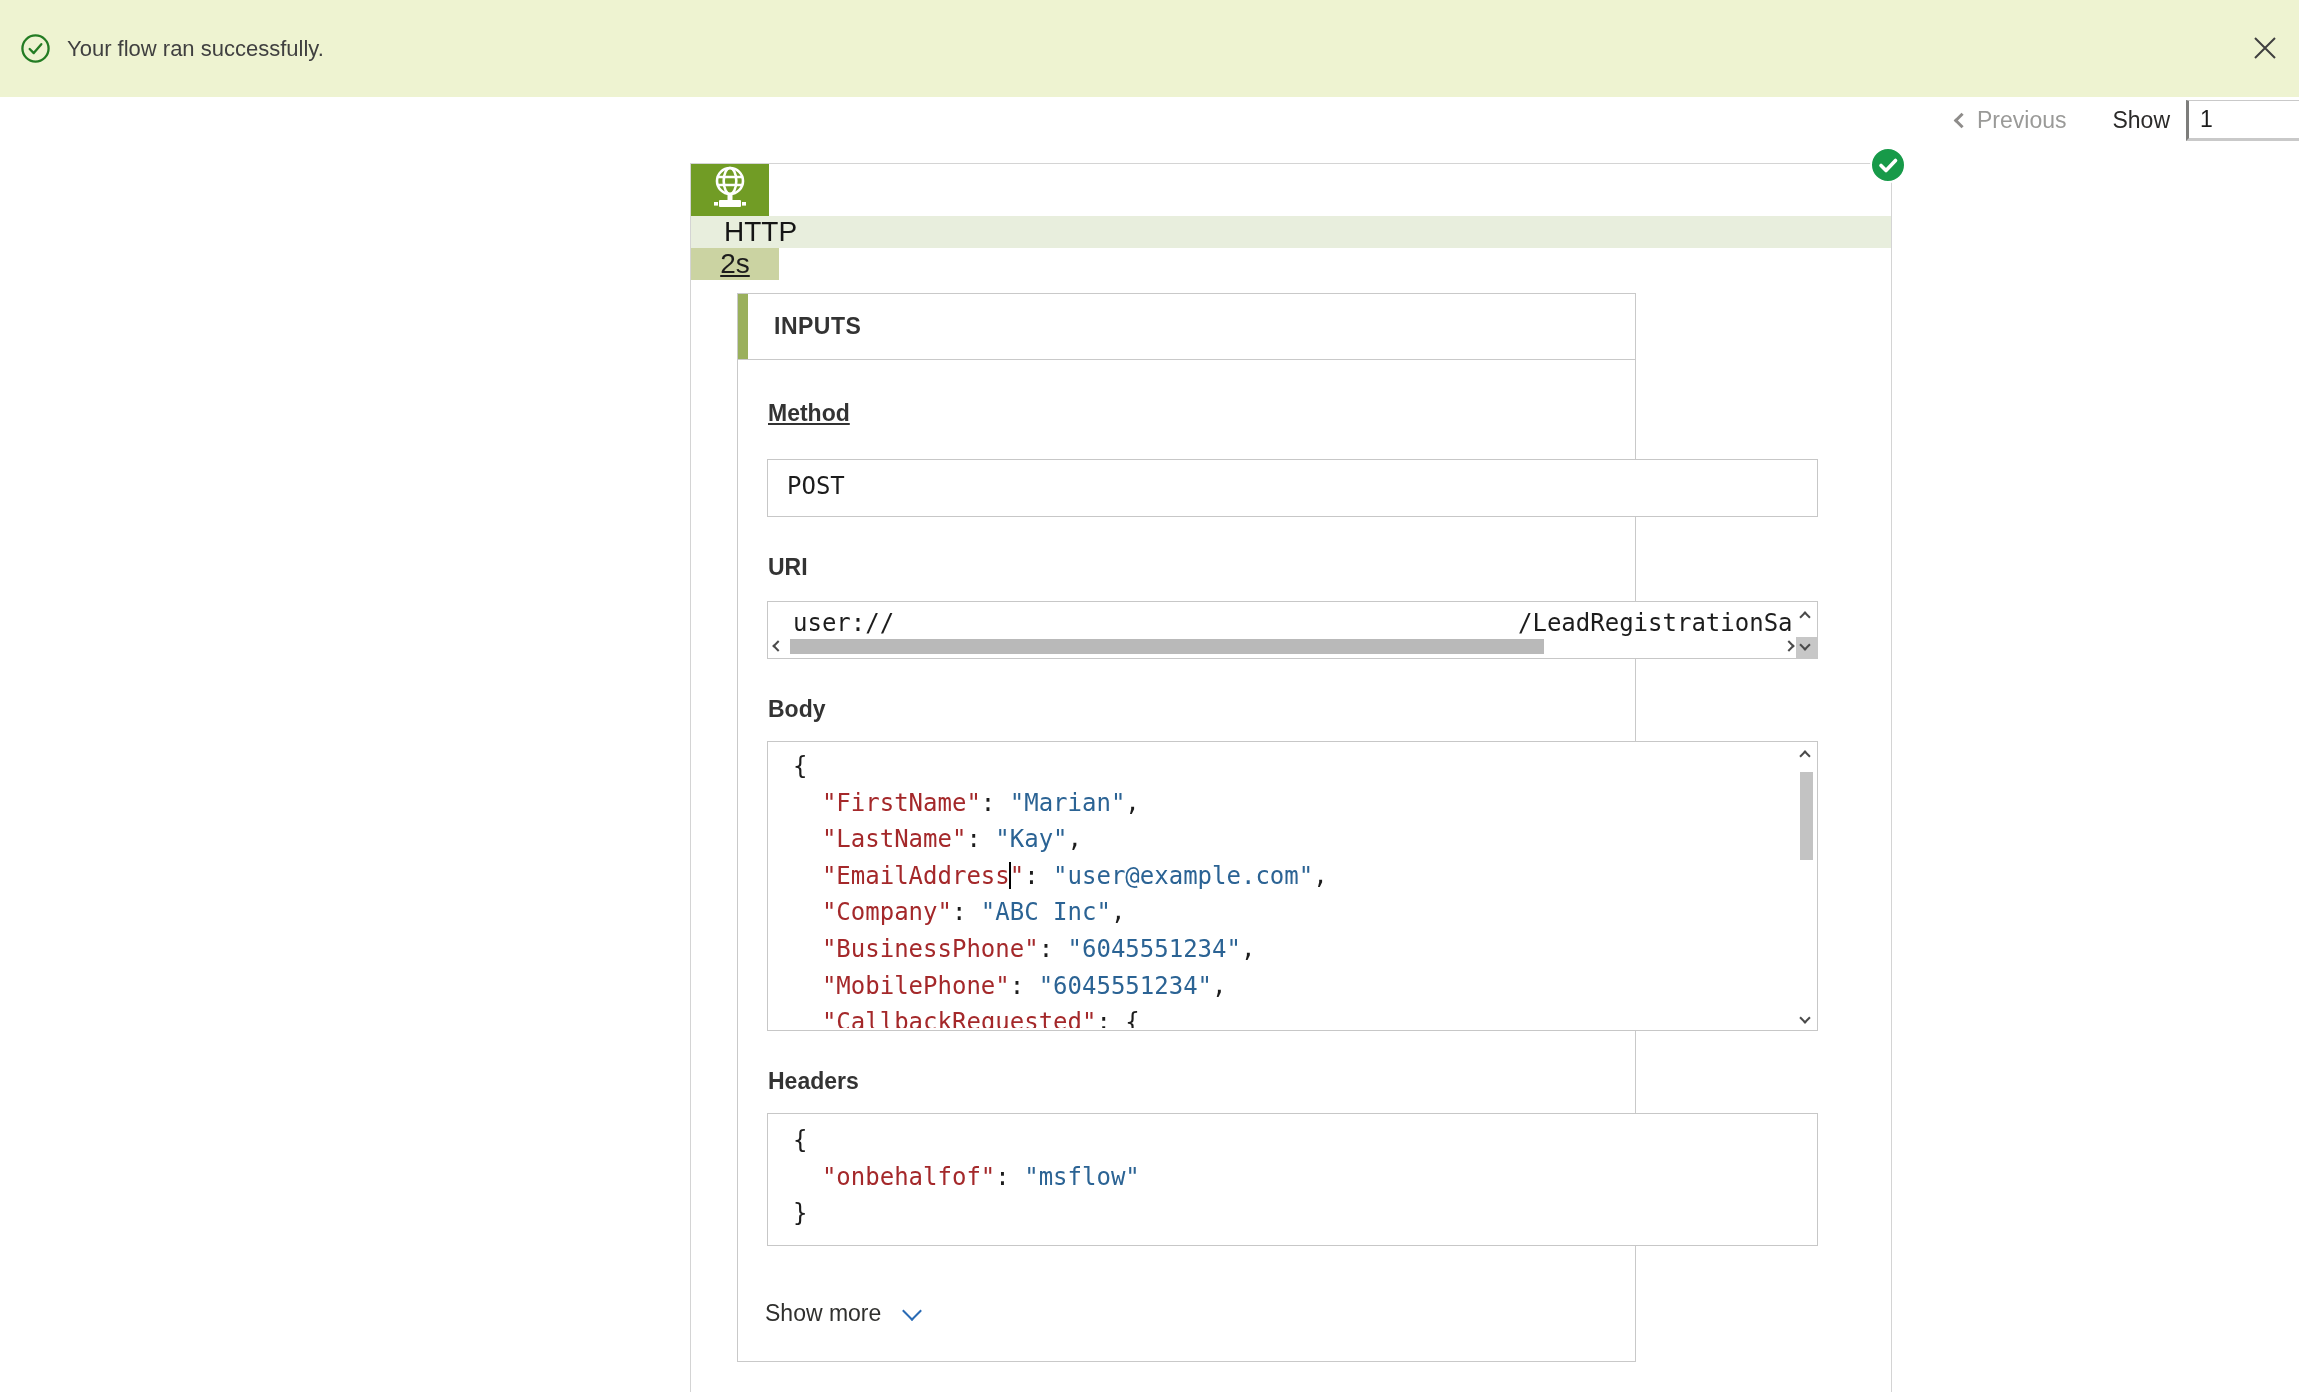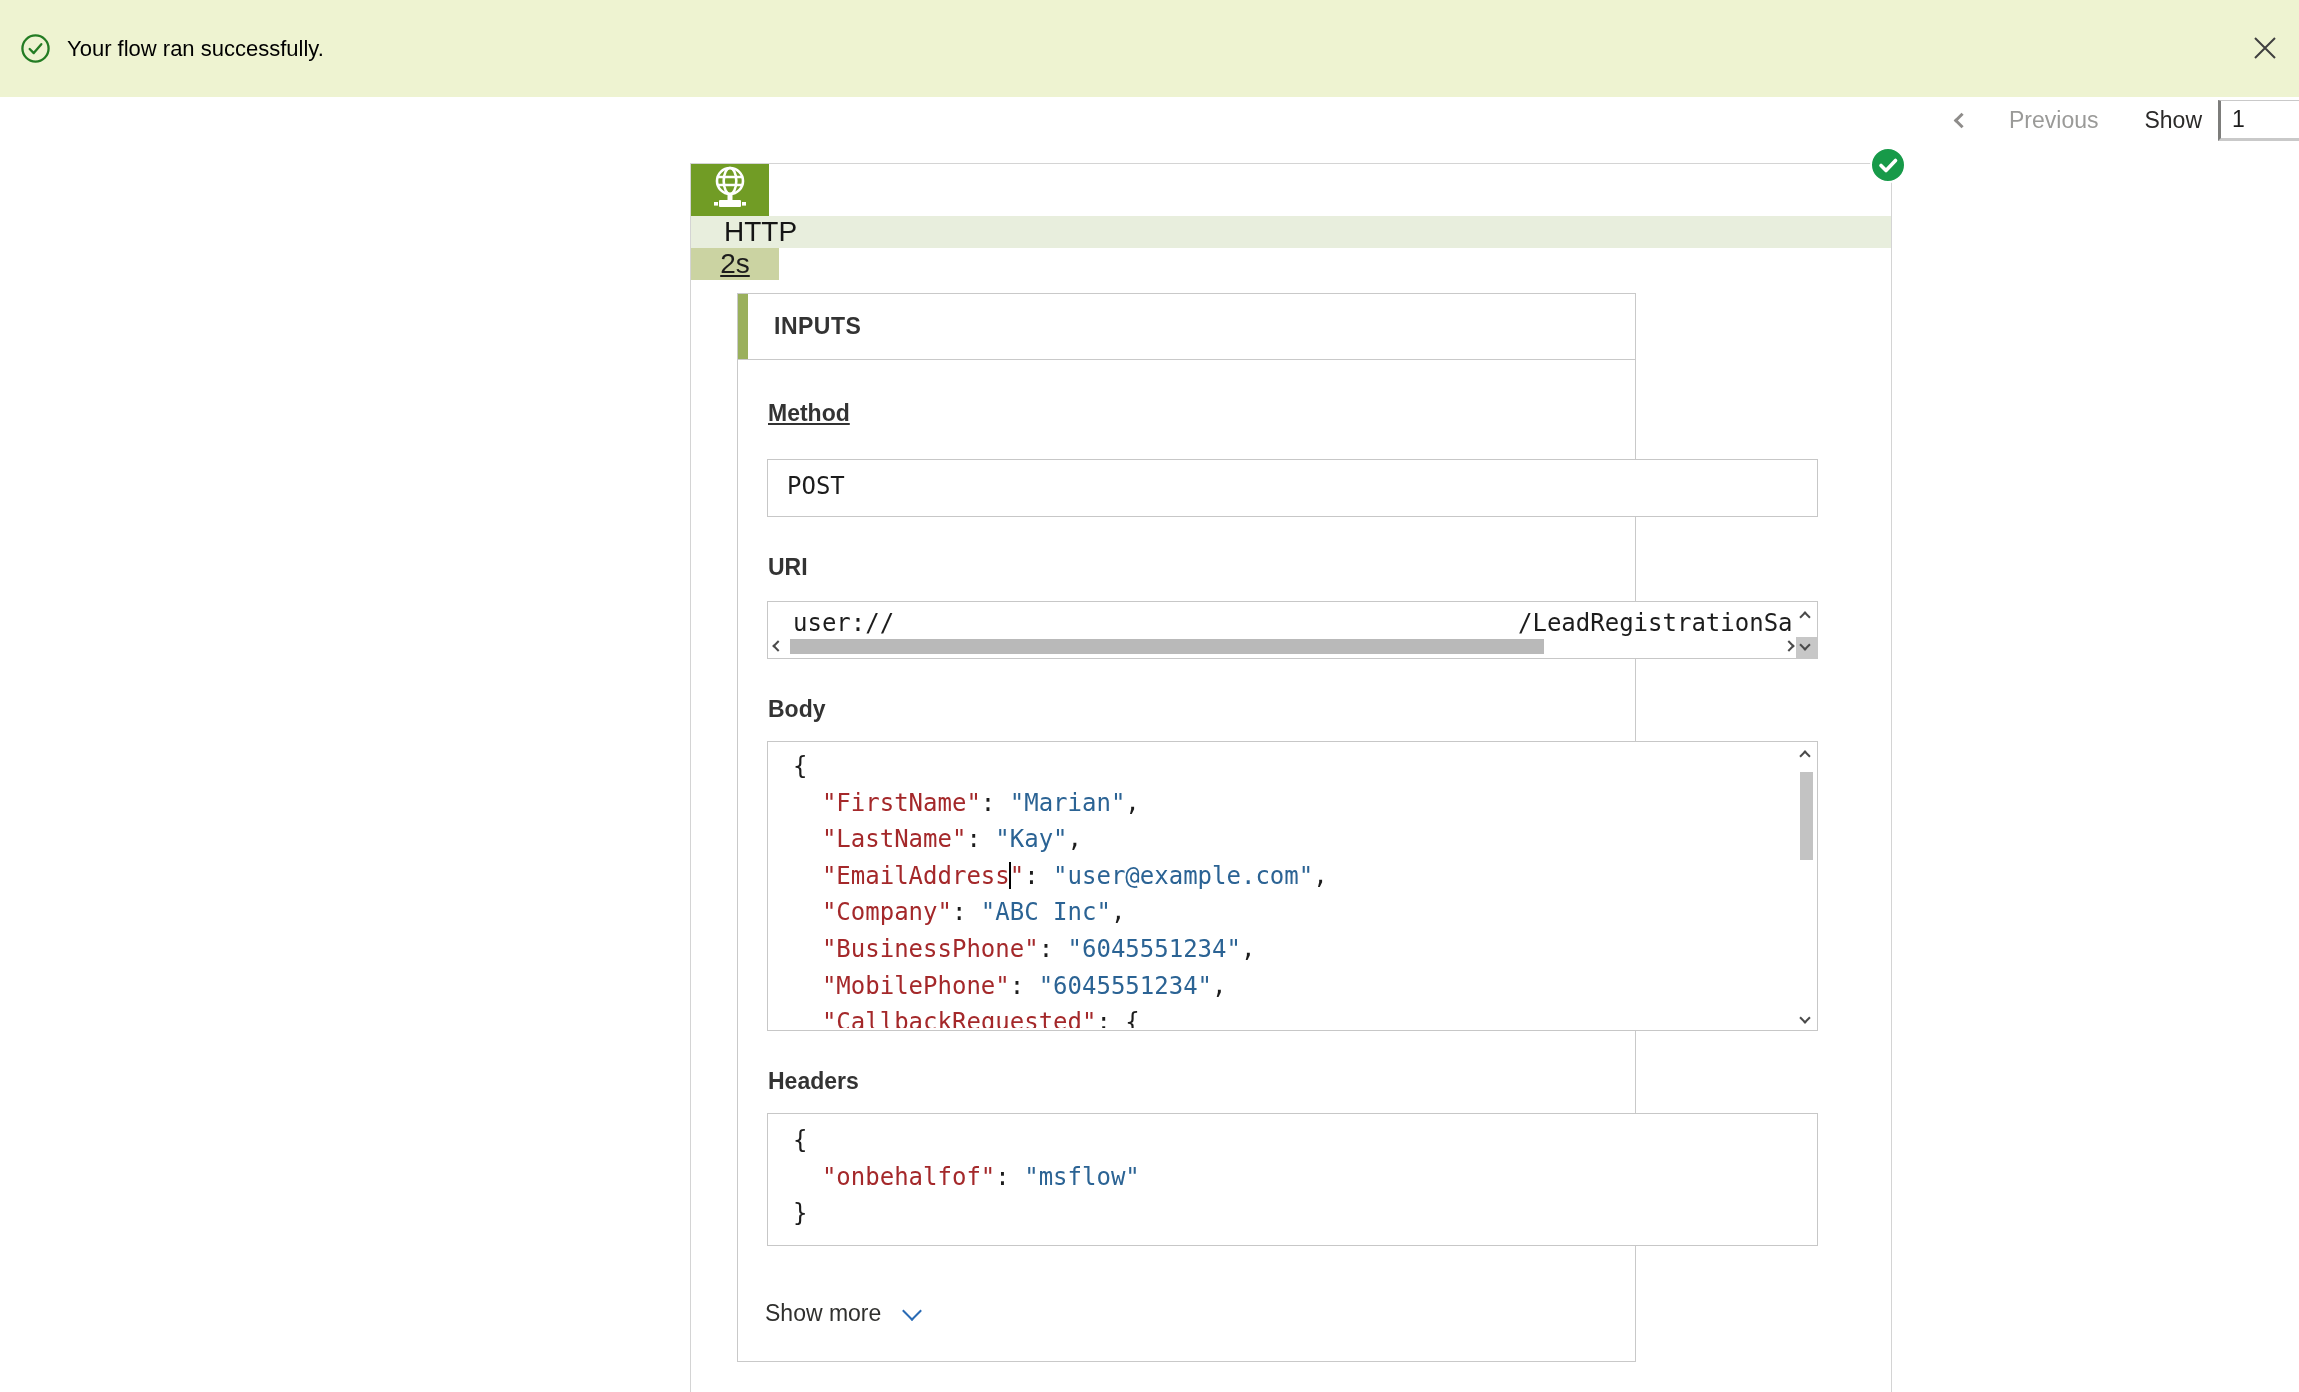--- a/index.html
+++ b/index.html
@@ -8,26 +8,26 @@
     position:relative; width:2299px; height:1392px; overflow:hidden;
     background:#fff; font-family:"Liberation Sans", sans-serif; color:#323130;
   }
 
   
   .banner {
     position:absolute; left:0; top:0; width:2299px; height:97px;
     display:flex; align-items:center; padding-left:20px;
   }
   .banner-check { width:31px; height:31px; margin-right:16px; flex:0 0 auto; }
-  .banner-msg { font-size:22px; color:#000000; }
+  .banner-msg { font-size:22px; color:#404040; }
   .banner-close { position:absolute; right:18px; top:32px; width:32px; height:32px; cursor:pointer; background:none; border:none; }
 
   
   .nav { position:absolute; left:1956px; top:99px; height:42px; display:flex; align-items:center; }
-  .nav-prev { display:flex; align-items:center; background:none; border:none; font-size:23px; color:#9a9a98; font-family:inherit;gap:32px; }
+  .nav-prev { display:flex; align-items:center; background:none; border:none; font-size:23px; color:#9a9a98; font-family:inherit; }
   .nav-prev .chev { margin-right:10px; }
   .nav-show { font-size:23px; color:#2b2a29; margin-left:46px; }
   .nav-count {
     margin-left:16px; width:125px; height:41px; background:#fff;
     border:1px solid #c9c9c9; border-left:3px solid #7d7d7b; border-bottom:3px solid #c9c9c9;
     font-size:23px; color:#1c1c1c; display:flex; align-items:center; padding-left:11px;
   }
 
   
   .chev { display:inline-block; width:11px; height:11px;

